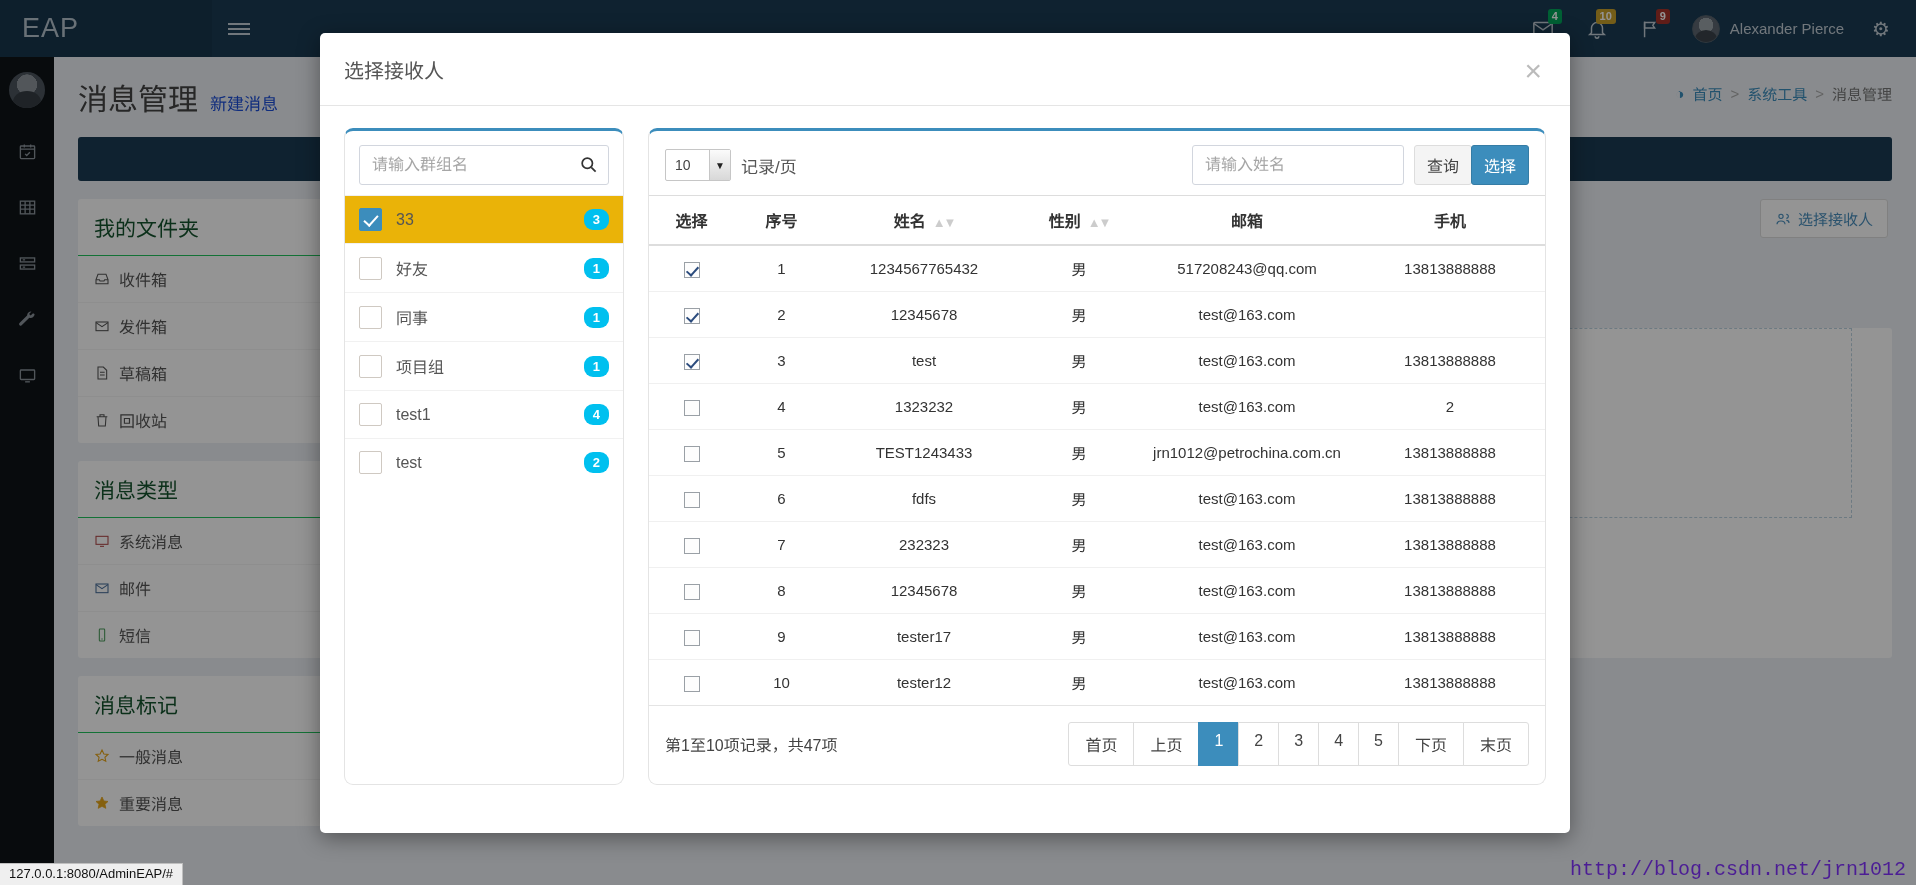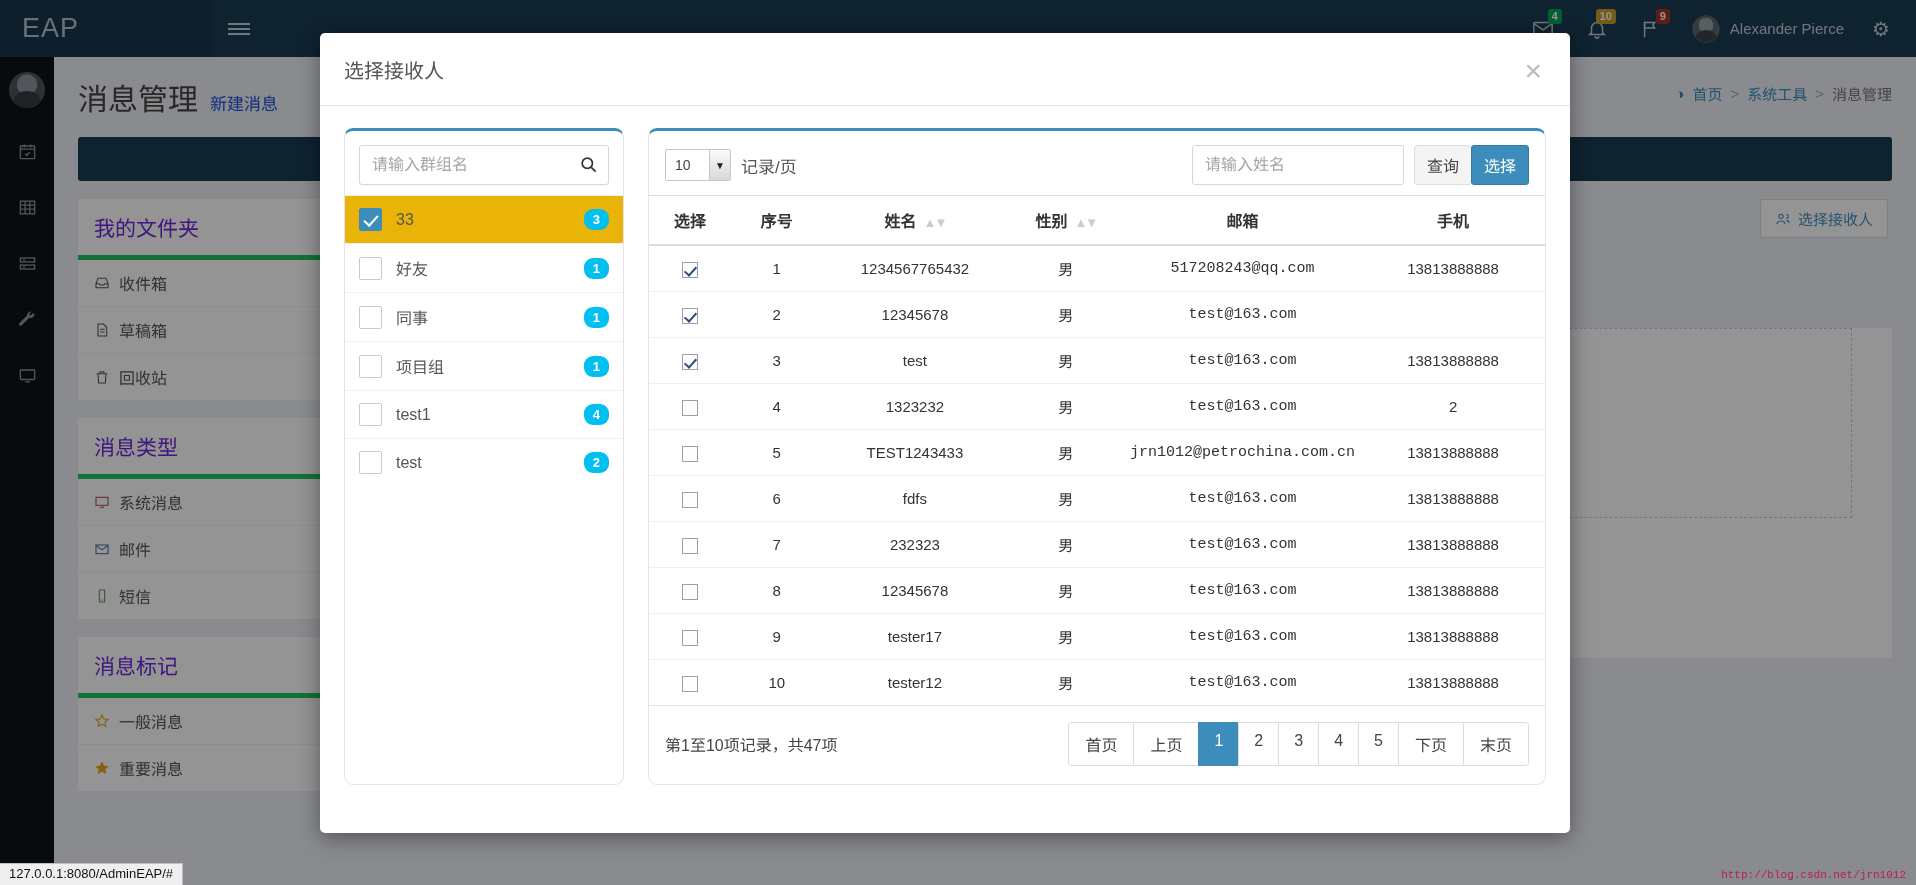--- a/index.html
+++ b/index.html
@@ -91,21 +91,21 @@
   .breadcrumb .crumb-last { color: #777; }
   .breadcrumb .dash-icon { font-size: 15px; }
 
   .banner {
     margin: 8px 24px 0 24px; height: 44px; background: #1b3b53; border-radius: 3px;
     display: flex; align-items: center; justify-content: center; color: #cfd9e1; font-size: 17px;
   }
   .panels { display: flex; gap: 18px; padding: 18px 24px; }
   .panel-left { width: 350px; }
   .panel-card { background: #fff; border-radius: 3px; margin-bottom: 18px; border-top: 0; }
-  .panel-head { padding: 13px 16px; font-size: 21px; color: #6d28d9; border-bottom: 5px solid #22c55e; }
+  .panel-head { padding: 13px 16px; font-size: 21px; color: #14532d; border-bottom: 1px solid #22c55e; }
   .panel-row {
     padding: 11px 16px; font-size: 16px; color: #555;
     border-bottom: 1px solid #f4f4f4; display: flex; align-items: center; gap: 9px;
   }
   .panel-row:last-child { border-bottom: 0; }
   .panel-row svg { width: 16px; height: 16px; }
   .panel-right { flex: 1; }
   .toolbar-right { display: flex; justify-content: flex-end; padding-right: 4px; }
   .btn-recv {
     background: #fff; border: 1px solid #ddd; color: #4a8fbd;
@@ -215,21 +215,21 @@
     font-size: 16px; color: #333; font-weight: bold; padding: 12px 6px;
     border-bottom: 2px solid #ddd; border-top: 1px solid #ddd; background: #fff;
     text-align: center; white-space: nowrap;
   }
   table.dtable th .sort-ic { color: #ccc; font-size: 13px; margin-left: 7px; letter-spacing: -2px; }
   table.dtable td {
     font-size: 15px; color: #333; padding: 12px 6px;
     border-bottom: 1px solid #f0f0f0; text-align: center;
   }
   table.dtable tbody tr:last-child td { border-bottom: 1px solid #e4e4e4; }
-  td.col-email { text-align: left; padding-left: 60px; font-family: Liberation Mono, monospace; }
+  td.col-email { text-align: left; padding-left: 60px; }
   .rowbox {
     width: 16px; height: 16px; border: 1px solid #9aa0a6; background: #fdfdfd;
     display: inline-block; position: relative; vertical-align: middle;
   }
   .rowbox.checked::after {
     content: ""; position: absolute; left: 4px; top: 1px; width: 5px; height: 10px;
     border: solid #2b4b7d; border-width: 0 2px 2px 0; transform: rotate(42deg);
   }
   .table-footer {
     display: flex; align-items: center; padding: 16px 16px 18px 16px;
@@ -246,21 +246,21 @@
   .pager .pg.active { background: #3c8dbc; border-color: #3c8dbc; color: #fff; }
 
   .statusbar {
     position: absolute; left: 0; bottom: 0; height: 22px;
     background: #efefef; border: 1px solid #bfbfbf; border-left: 0; border-bottom: 0;
     font-size: 13px; color: #111; padding: 2px 9px; z-index: 30;
     font-family: "Liberation Sans", sans-serif;
   }
   .watermark {
     position: absolute; right: 10px; bottom: 4px; z-index: 30;
-    font-family: "Liberation Mono", monospace; font-size: 11px; color: #be185d;
+    font-family: "Liberation Mono", monospace; font-size: 20px; color: #4c1d95;
   }
 </style>
 </head>
 <body>
 
 <div id="page-root">
 
   <div class="navbar">
     <div class="brand">EAP</div>
     <div class="hamburger">
@@ -357,20 +357,27 @@
       <div class="panel-left">
 
         <div class="panel-card">
           <div class="panel-head">我的文件夹</div>
           <div class="panel-row">
             <svg viewBox="0 0 24 24" fill="none" stroke="#555" stroke-width="1.6">
                 <path d="M3 13l3-8h12l3 8v6H3z"></path>
                 <path d="M3 13h5l1 2h6l1-2h5"></path>
               </svg>
             <span>收件箱</span>
+          </div>
+          <div class="panel-row">
+            <svg viewBox="0 0 24 24" fill="none" stroke="#555" stroke-width="1.6">
+                <rect x="3" y="6" width="18" height="13"></rect>
+                <path d="M3 7l9 6 9-6"></path>
+              </svg>
+            <span>发件箱</span>
           </div>
           <div class="panel-row">
             <svg viewBox="0 0 24 24" fill="none" stroke="#555" stroke-width="1.6">
                 <path d="M6 3h8l5 5v13H6z"></path>
                 <path d="M9 11h7M9 15h7"></path>
               </svg>
             <span>草稿箱</span>
           </div>
           <div class="panel-row">
             <svg viewBox="0 0 24 24" fill="none" stroke="#555" stroke-width="1.6">

